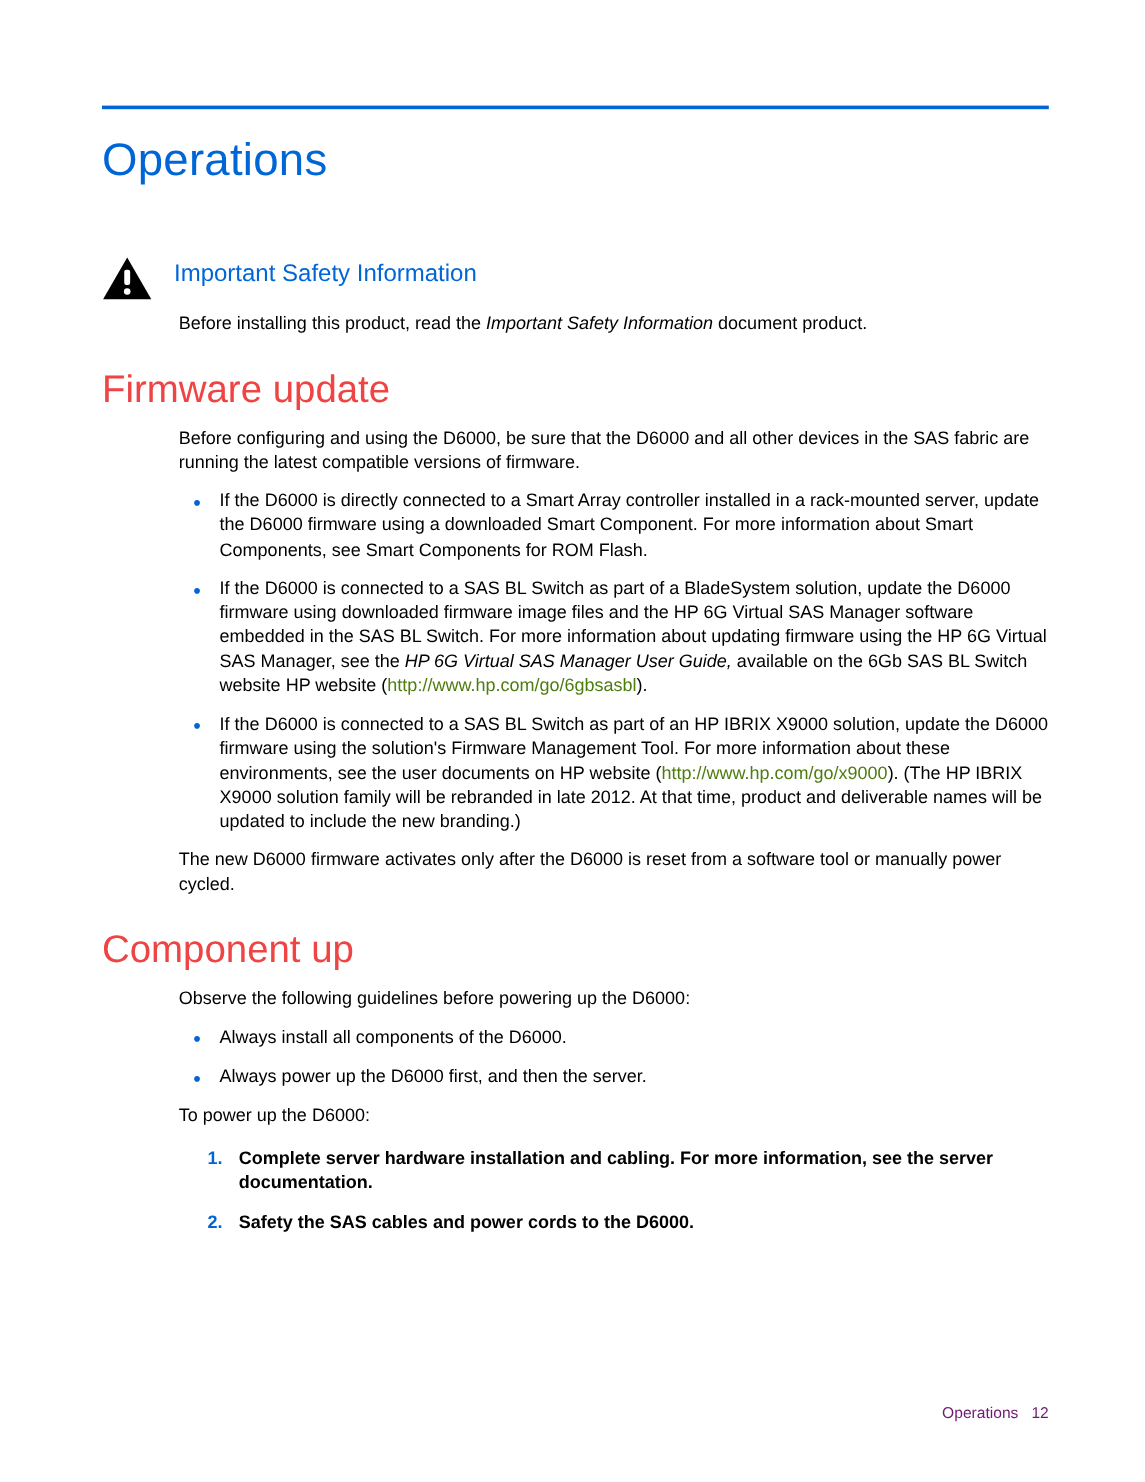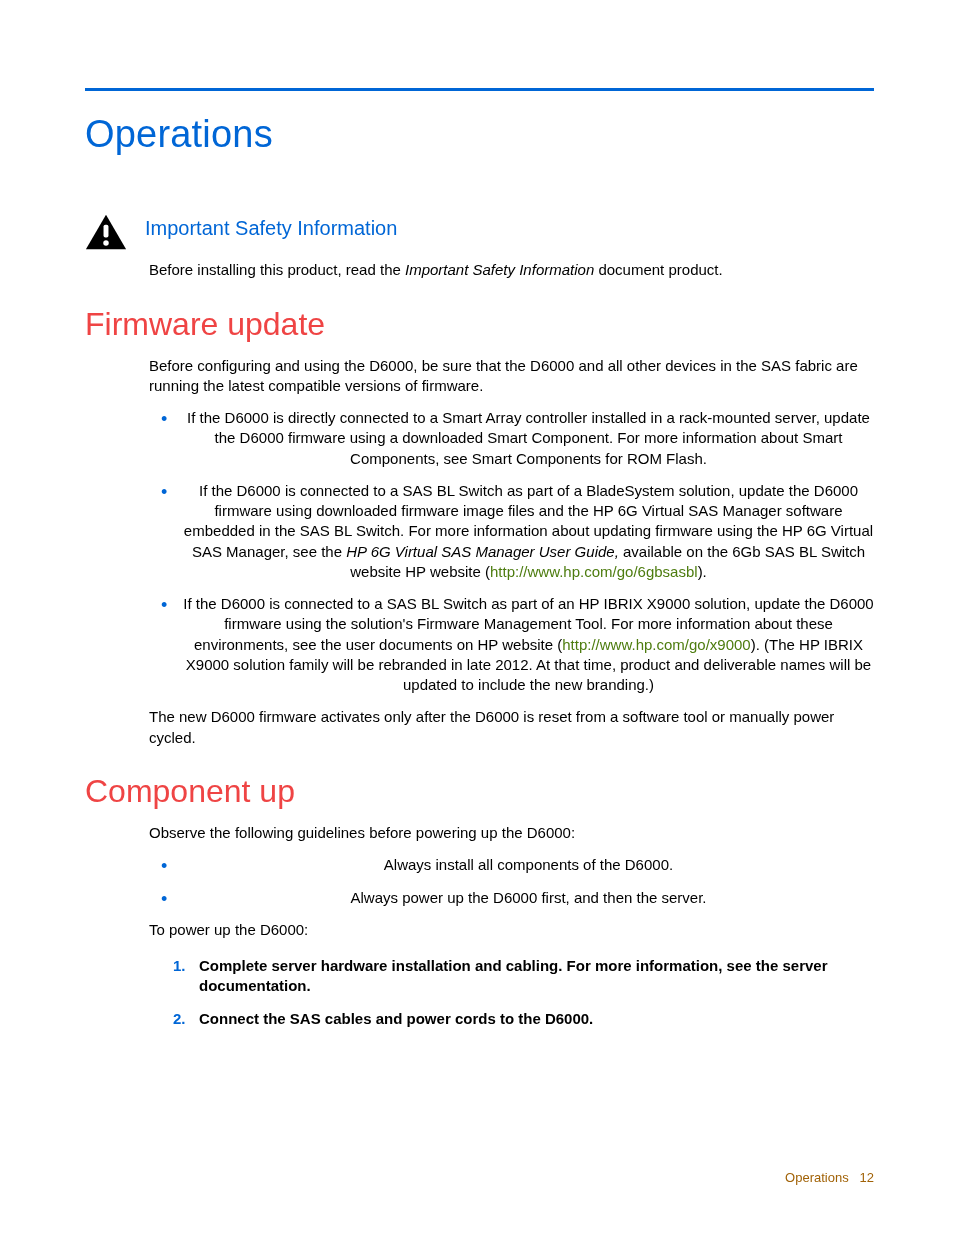--- a/index.html
+++ b/index.html
@@ -59,21 +59,20 @@
   }
   .indent {
     margin-left: 64px;
   }
   p { margin: 0 0 12px 0; }
   em { font-style: italic; }
   ul.bullets {
     list-style: none;
     padding: 0;
     margin: 1px 0 10px 0;
-    text-align: center;
   }
   ul.bullets > li {
     position: relative;
     padding-left: 34px;
     margin: 0 0 12px 0;
   }
   ul.bullets > li::before {
     content: "•";
     color: #0066d6;
     font-size: 18px;
@@ -104,21 +103,21 @@
   }
   a.link {
     color: #4d7c0f;
     text-decoration: none;
   }
   .footer {
     position: absolute;
     bottom: 48px;
     right: 80px;
     font-size: 13px;
-    color: #a16207;
+    color: #701a75;
   }
 </style>
 </head>
 <body>
 
 <div class="page">
   <div class="rule"></div>
 
   <h1 class="chapter">Operations</h1>
 
@@ -156,20 +155,20 @@
 
   <div class="indent">
     <p>Observe the following guidelines before powering up the D6000:</p>
     <ul class="bullets">
       <li><span>Always install all components of the D6000.</span></li>
       <li><span>Always power up the D6000 first, and then the server.</span></li>
     </ul>
     <p>To power up the D6000:</p>
     <ol class="nums">
       <li><span>Complete server hardware installation and cabling. For more information, see the server documentation.</span></li>
-      <li><span>Connect the SAS cables and power cords to the D6000.</span></li>
+      <li><span>Safety the SAS cables and power cords to the D6000.</span></li>
     </ol>
   </div>
 
   <div class="footer">
     <span>Operations</span>&nbsp;&nbsp;&nbsp;<span>12</span>
   </div>
 </div>
 
 </body></html>

